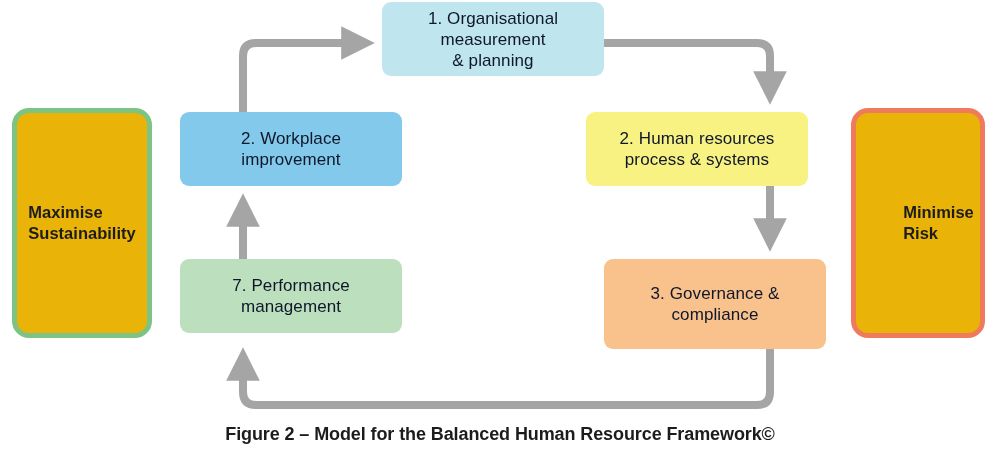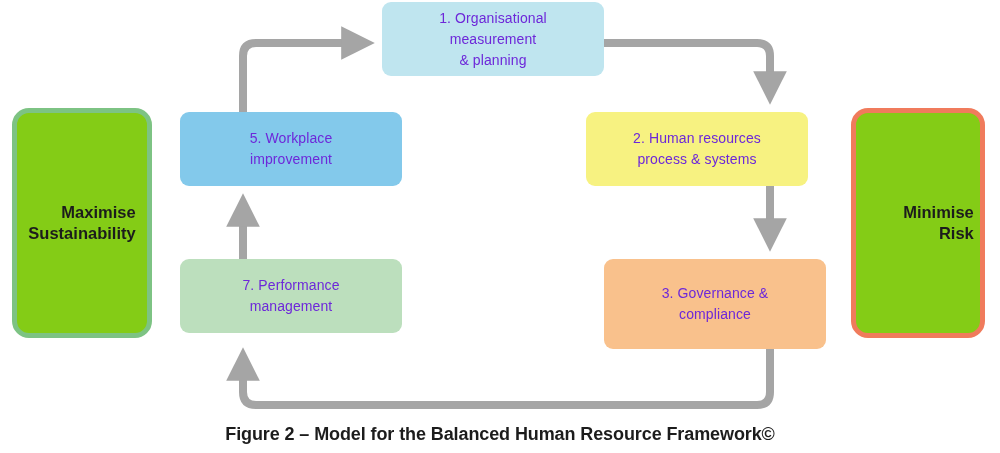--- a/index.html
+++ b/index.html
@@ -24,22 +24,22 @@
     width: 1000px;
     height: 453px;
   }
   .node {
     position: absolute;
     display: flex;
     align-items: center;
     justify-content: center;
     text-align: center;
     box-sizing: border-box;
-    color: #6d28d9;
-    font-size: 14px;
+    color: #0f172a;
+    font-size: 17px;
     line-height: 21px;
     letter-spacing: 0.1px;
     white-space: pre-line;
     border-radius: 9px;
   }
   .node-label {
     display: block;
     white-space: pre-line;
   }
   
@@ -63,23 +63,23 @@
   #node-5 {
     left: 180px;  top: 112px; width: 222px; height: 74px;
     background: #83C9EB;
   }
   
   .outcome {
     position: absolute;
     display: flex;
     align-items: center;
     justify-content: center;
-    text-align: right;
+    text-align: left;
     box-sizing: border-box;
-    background: #84cc16;
+    background: #eab308;
     border-style: solid;
     border-width: 5px;
     border-radius: 17px;
     font-weight: bold;
     font-size: 16.5px;
     line-height: 21px;
     color: #1c1c1c;
     white-space: pre-line;
   }
   #outcome-left {
@@ -146,21 +146,21 @@
     <span class="node-label">3. Governance &amp;
 compliance</span>
   </div>
 
   <div class="node" id="node-4">
     <span class="node-label">7. Performance
 management</span>
   </div>
 
   <div class="node" id="node-5">
-    <span class="node-label">5. Workplace
+    <span class="node-label">2. Workplace
 improvement</span>
   </div>
 
   <div class="outcome" id="outcome-right">
     <span class="node-label">Minimise
 Risk</span>
   </div>
 
   <div id="figure-caption">Figure 2 – Model for the Balanced Human Resource Framework©</div>
 

